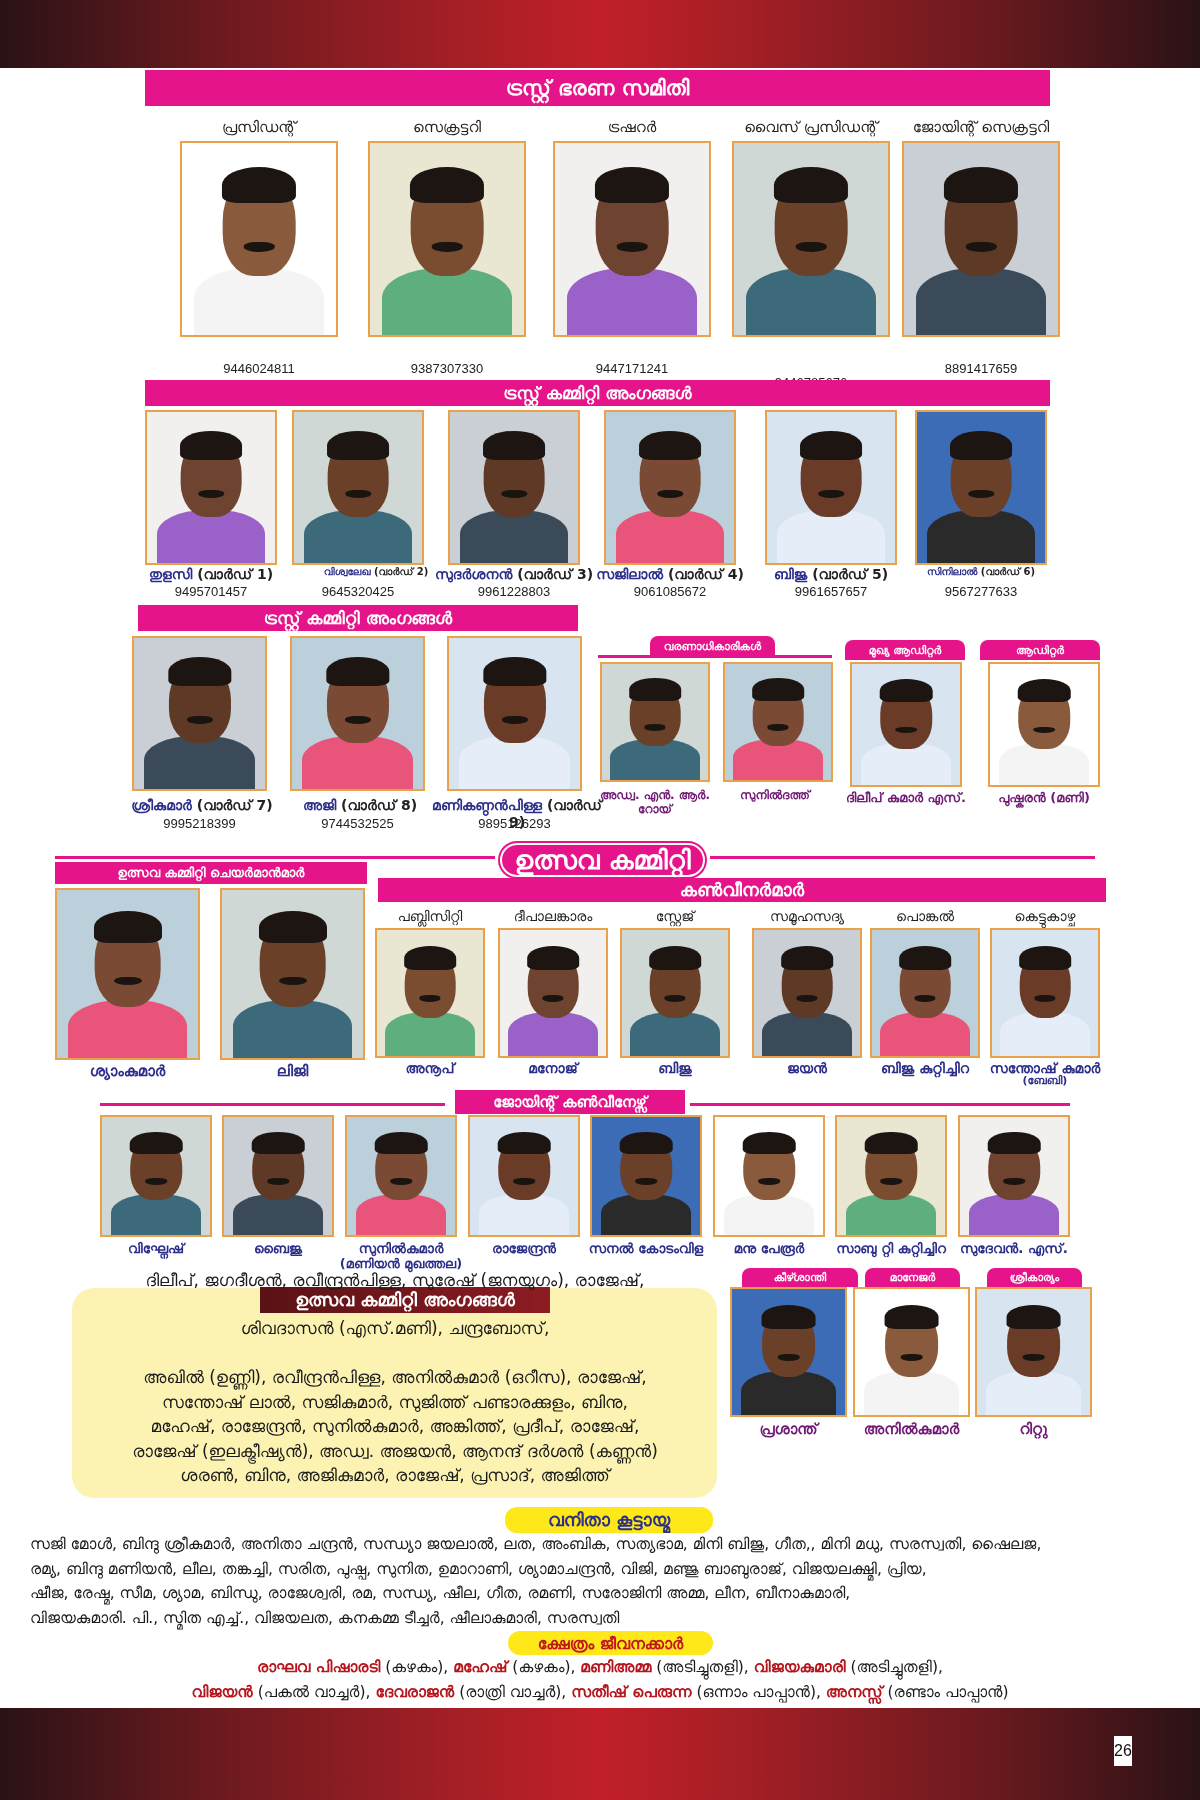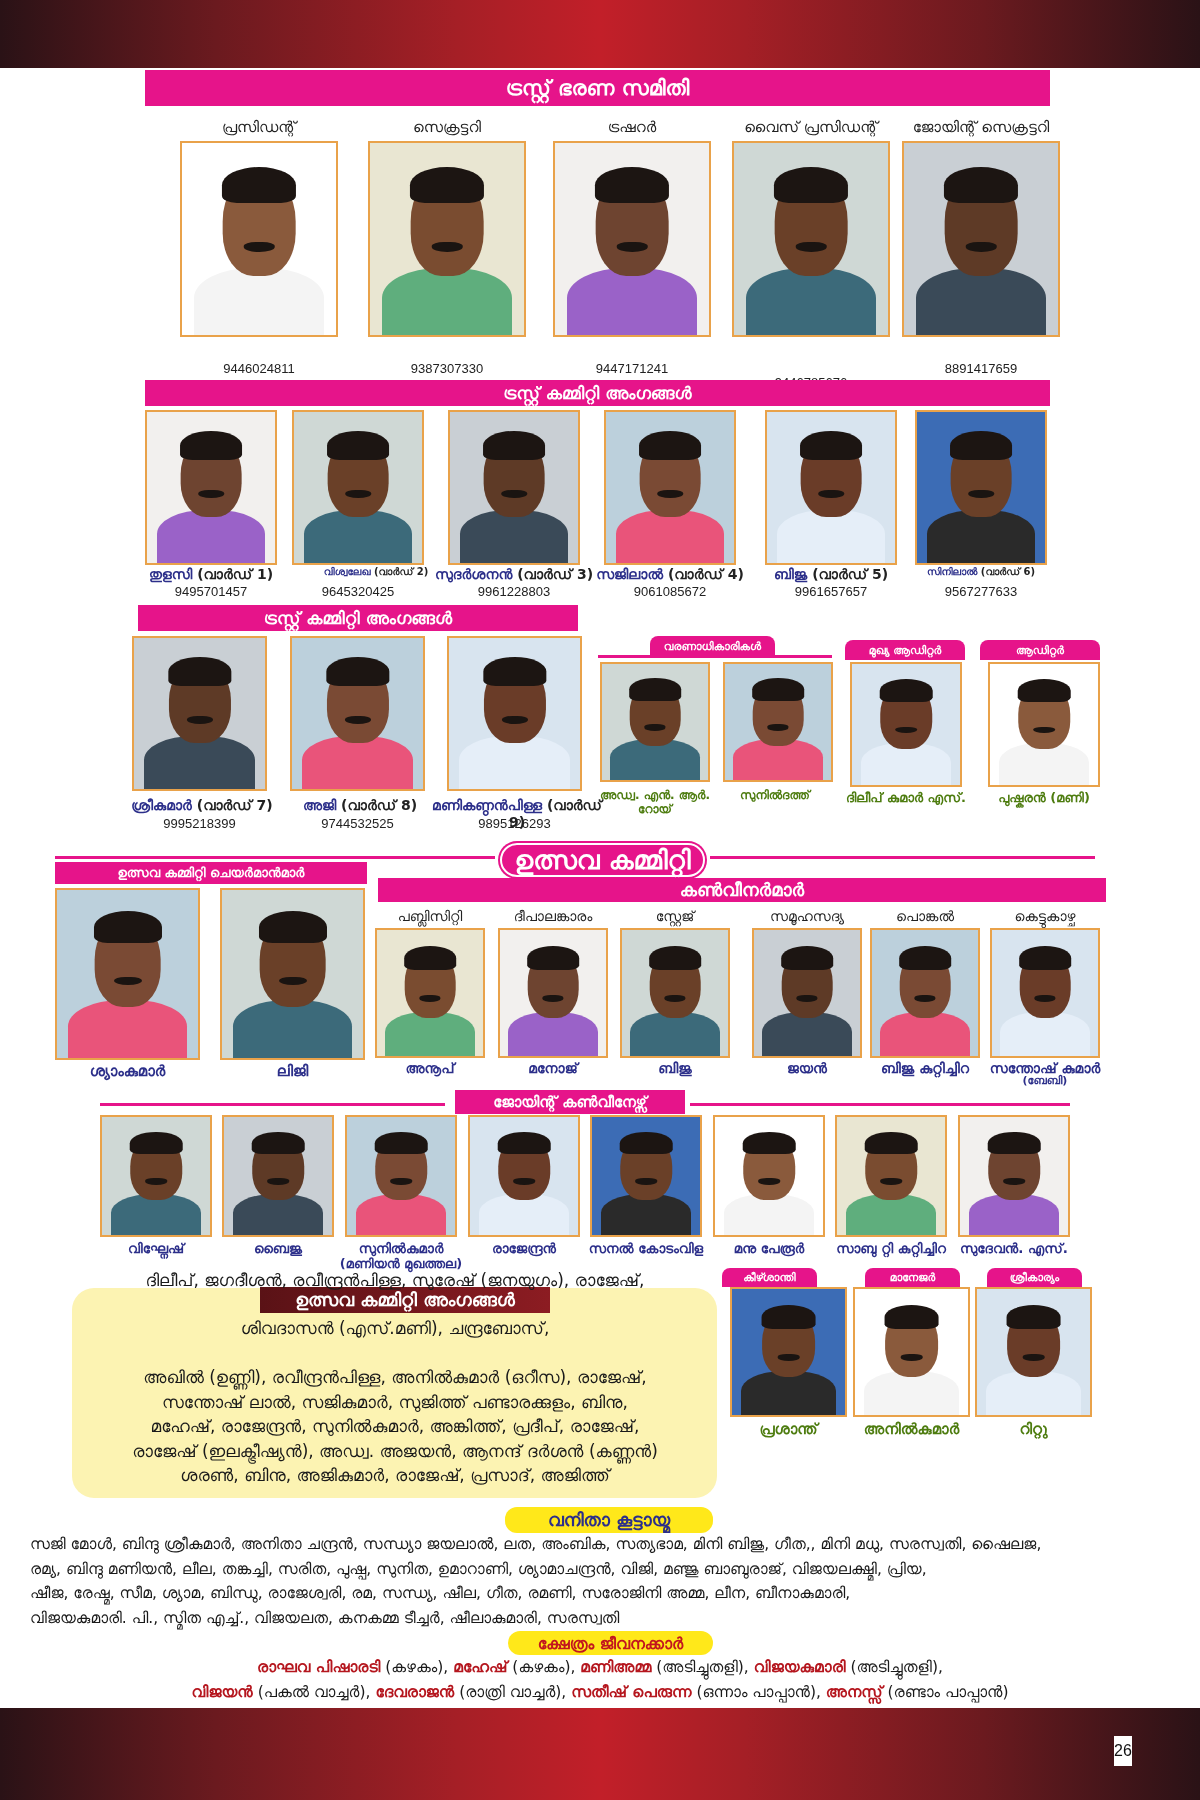--- a/index.html
+++ b/index.html
@@ -16,21 +16,21 @@
   .role { position: absolute; text-align: center; color: #222; font-size: 15px; }
   .photo { position: absolute; border: 2px solid #e9a24a; overflow: hidden; background: #ddd; }
   .photo .bg { position: absolute; inset: 0; }
   .photo .head { position: absolute; left: 50%; transform: translateX(-50%); border-radius: 46% 46% 42% 42%; background: #8a5a3c; }
   .photo .hair { position: absolute; left: 50%; transform: translateX(-50%); border-radius: 50% 50% 20% 20%; background: #1c1512; }
   .photo .must { position: absolute; left: 50%; transform: translateX(-50%); background: #1a1411; border-radius: 40% 40% 50% 50%; }
   .photo .shirt { position: absolute; left: 8%; right: 8%; bottom: 0; border-radius: 45% 45% 0 0; }
   .name { position: absolute; text-align: center; font-weight: bold; font-size: 15px; }
   .name.red { color: #e23a2a; margin-top: 48px; }
   .name.blue { color: #2c2f8a; }
-  .name.pink { color: #4d7c0f; }
+  .name.pink { color: #701a75; }
   .phone { position: absolute; text-align: center; font-size: 13px; color: #222; font-family: "Liberation Sans", sans-serif; }
   .tab { position: absolute; background: #e6148a; color: #fff; font-size: 11px; font-weight: bold; text-align: center;
     border-radius: 8px 8px 0 0; display: flex; align-items: center; justify-content: center; }
   .line { position: absolute; background: #e6148a; height: 3px; }
   .pill { position: absolute; background: #e6148a; color: #fff; font-weight: bold; font-size: 26px; border-radius: 18px;
     border: 2px solid #fff; box-shadow: 0 0 0 2px #e6148a; display: flex; align-items: center; justify-content: center; }
   .yellowbox { position: absolute; background: #fcf3b2; border-radius: 22px; }
   .darkbar { position: absolute; background: linear-gradient(90deg, #5a1216, #8c1c22); color: #fff; font-weight: bold;
     font-size: 18px; display: flex; align-items: center; justify-content: center; }
   .para { position: absolute; text-align: center; color: #1a1a1a; font-size: 17px; line-height: 24.5px; }
@@ -384,21 +384,21 @@
     <div class="para" style="left: 80px; top: 1316px; width: 630px;">ശിവദാസൻ (എസ്.മണി), ചന്ദ്രബോസ്,</div>
     <div class="para" style="left: 80px; top: 1268px; width: 630px; text-align: center;">ദിലീപ്, ജഗദീശൻ, രവീന്ദ്രൻപിള്ള, സുരേഷ് (ജനയുഗം), രാജേഷ്,</div>
     <div class="para" style="left: 80px; top: 1365px; width: 630px;">അഖിൽ (ഉണ്ണി), രവീന്ദ്രൻപിള്ള, അനിൽകുമാർ (ഒറീസ), രാജേഷ്,</div>
     <div class="para" style="left: 80px; top: 1389.5px; width: 630px;">സന്തോഷ് ലാൽ, സജികുമാർ, സുജിത്ത് പണ്ടാരക്കുളം, ബിനു,</div>
     <div class="para" style="left: 80px; top: 1414px; width: 630px;">മഹേഷ്, രാജേന്ദ്രൻ, സുനിൽകുമാർ, അങ്കിത്ത്, പ്രദീപ്, രാജേഷ്,</div>
     <div class="para" style="left: 80px; top: 1438.5px; width: 630px;">രാജേഷ് (ഇലക്ട്രീഷ്യൻ), അഡ്വ. അജയൻ, ആനന്ദ് ദർശൻ (കണ്ണൻ)</div>
     <div class="para" style="left: 80px; top: 1463px; width: 630px;">ശരൺ, ബിനു, അജികുമാർ, രാജേഷ്, പ്രസാദ്, അജിത്ത്</div>
   </div>
 
 <div id="temple">
-    <div class="tab" style="left: 722px; top: 1268px; width: 95px; height: 19px;">കീഴ്ശാന്തി</div>
+    <div class="tab" style="left: 742px; top: 1268px; width: 116px; height: 19px;">കീഴ്ശാന്തി</div>
     <div class="photo" style="left: 730px; top: 1287px; width: 117px; height: 130px;">
       <div class="bg" style="background:#3c6cb5"></div>
     <div class="shirt" style="background:#2a2a2a;height:44.2px"></div>
     <div class="head" style="width:53.82px;height:67.60000000000001px;top:20.8px;background:#6a4028"></div>
     <div class="hair" style="width:54.8964px;height:24.336000000000002px;top:15.6px"></div>
     <div class="must" style="width:22.6044px;height:6.760000000000002px;top:65.41600000000001px"></div>
     </div>
     <div class="name pink" style="left: 725px; top: 1420px; width: 127px;">പ്രശാന്ത്</div>
     <div class="tab" style="left: 865px; top: 1268px; width: 95px; height: 19px;">മാനേജർ</div>
     <div class="photo" style="left: 853px; top: 1287px; width: 117px; height: 130px;">

